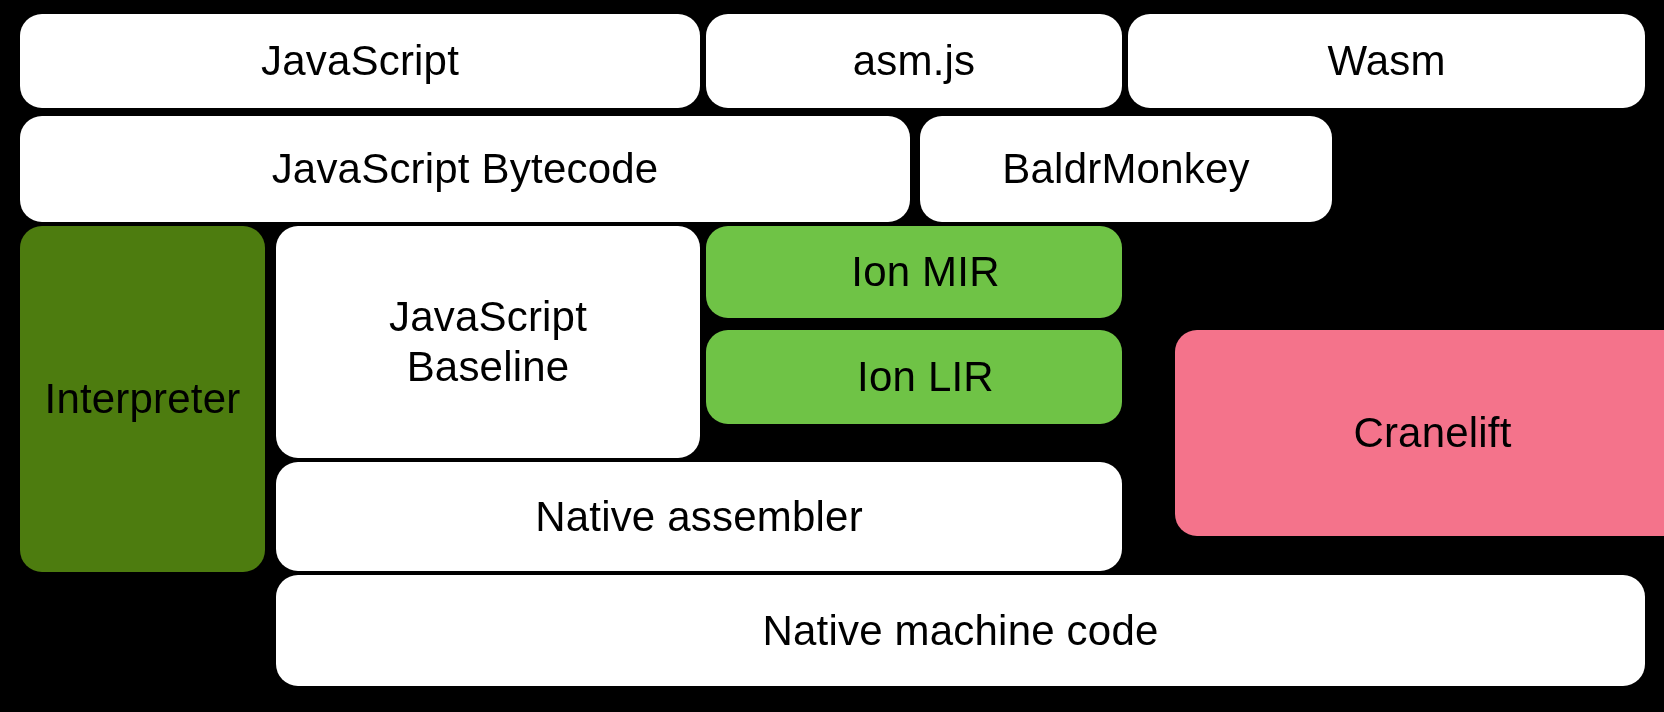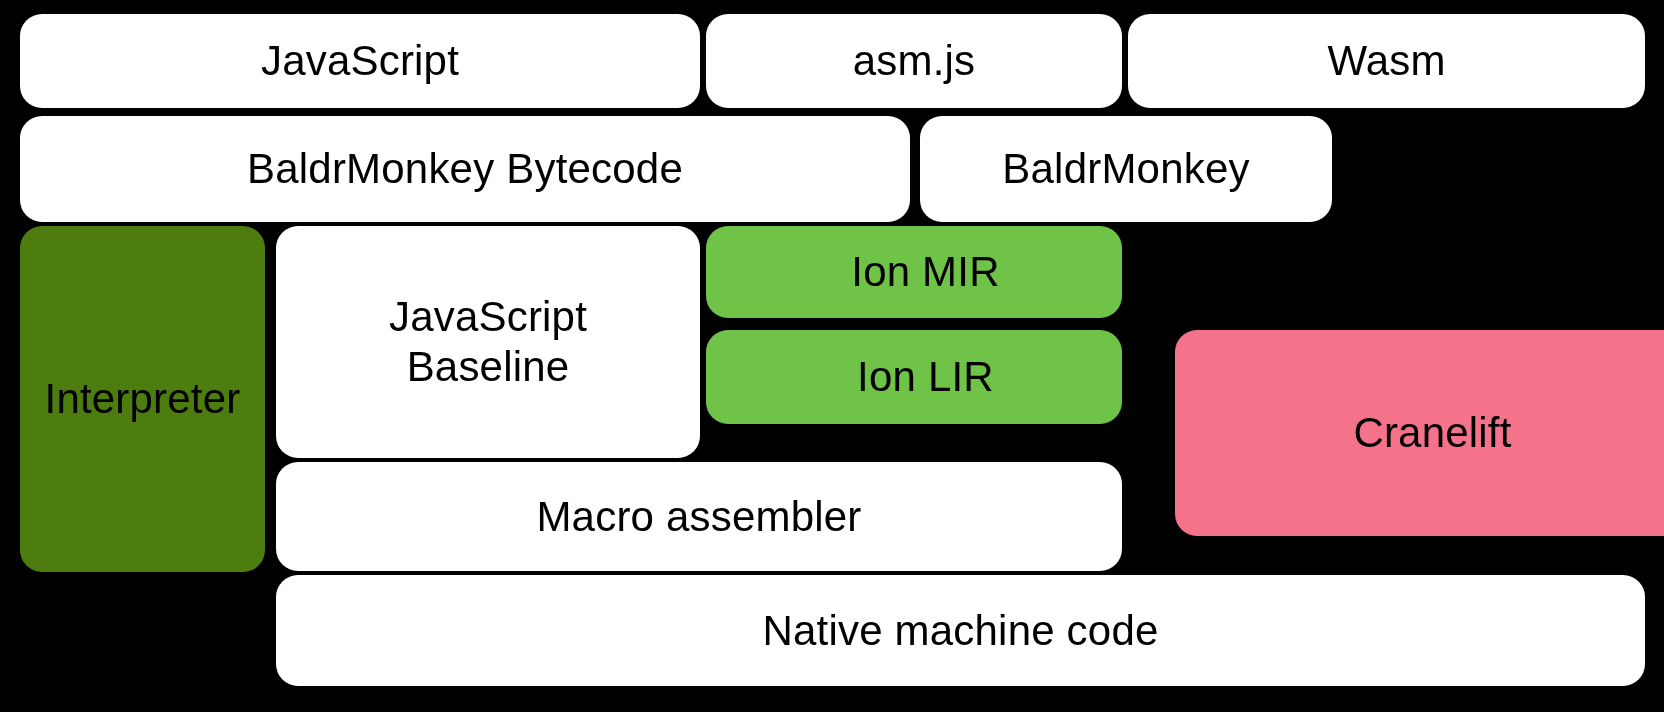--- a/index.html
+++ b/index.html
@@ -66,32 +66,32 @@
 <body>
 
 <div id="canvas">
 
   <div class="node fill-white" id="n-javascript">JavaScript</div>
 
   <div class="node fill-white" id="n-asmjs">asm.js</div>
 
   <div class="node fill-white" id="n-wasm">Wasm</div>
 
-  <div class="node fill-white" id="n-js-bytecode">BaldrMonkey Bytecode</div>
+  <div class="node fill-white" id="n-js-bytecode">JavaScript Bytecode</div>
 
   <div class="node fill-white" id="n-baldrmonkey">BaldrMonkey</div>
 
   <div class="node fill-gray" id="n-interpreter">Interpreter</div>
 
   <div class="node fill-white" id="n-js-baseline">JavaScript
 Baseline</div>
 
   <div class="node fill-green" id="n-ion-mir">Ion MIR</div>
 
   <div class="node fill-green" id="n-ion-lir">Ion LIR</div>
 
   <div class="node fill-pink" id="n-cranelift">Cranelift</div>
 
-  <div class="node fill-white" id="n-macro-asm">Macro assembler</div>
+  <div class="node fill-white" id="n-macro-asm">Native assembler</div>
 
   <div class="node fill-white" id="n-native-code">Native machine code</div>
 
 </div>
 
 </body></html>

